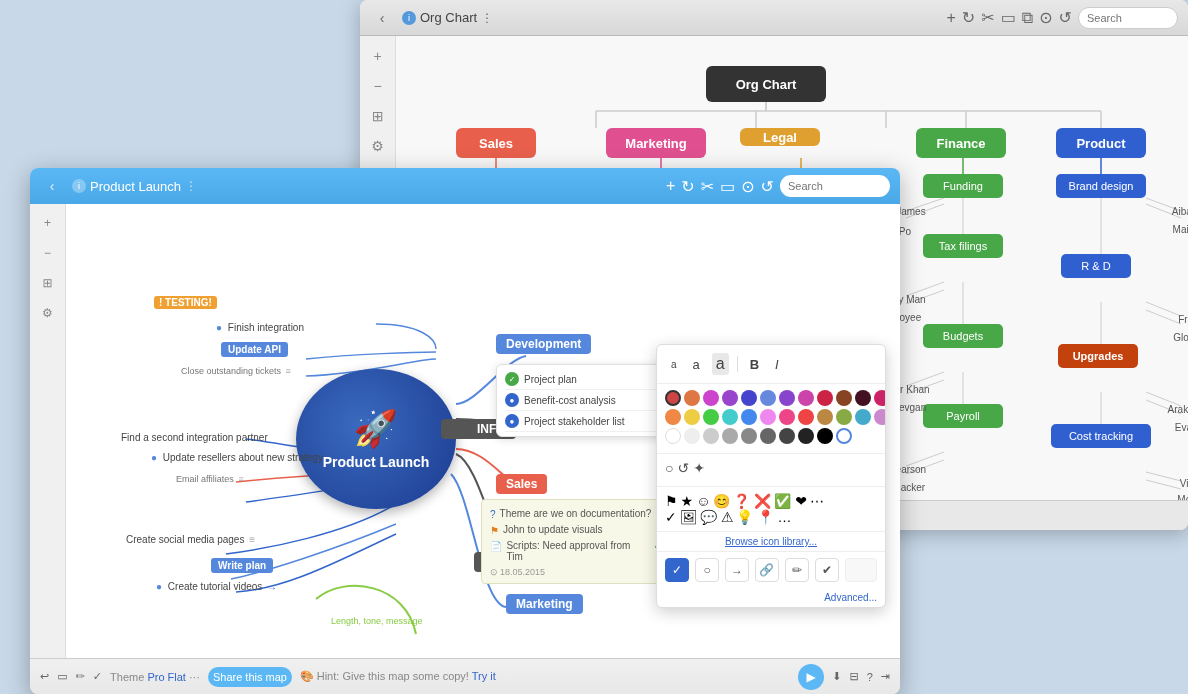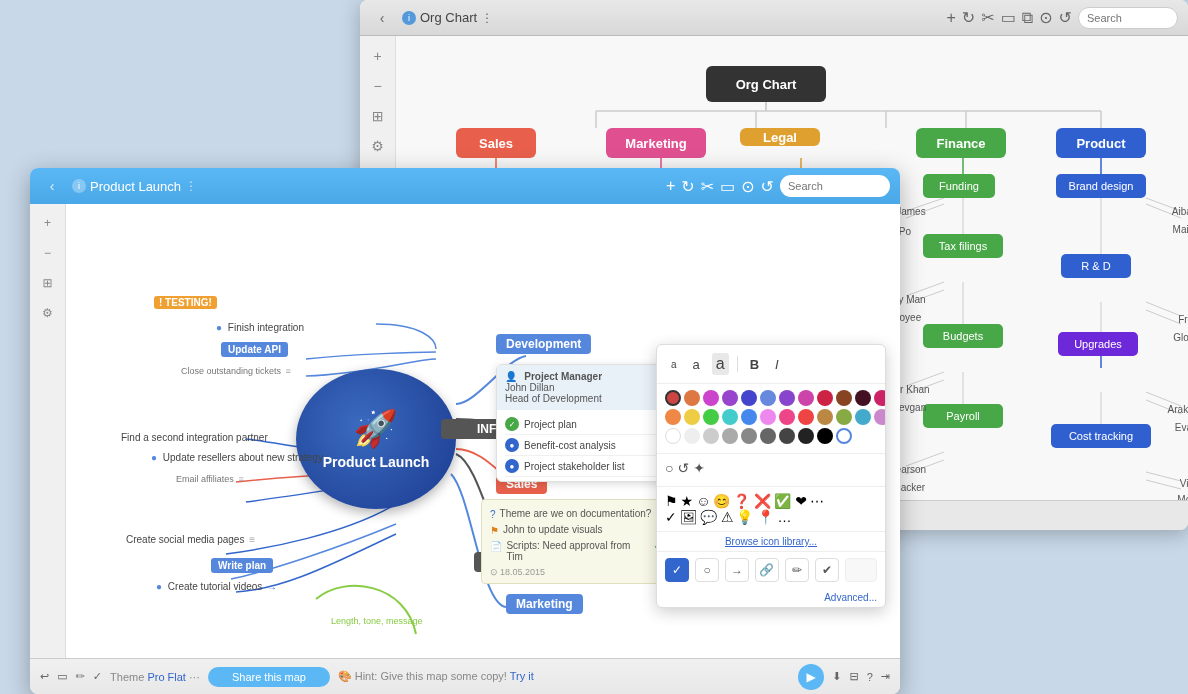--- a/index.html
+++ b/index.html
@@ -122,29 +122,29 @@
       font-size: 11px;
       font-weight: 500;
       color: white;
       cursor: pointer;
     }
     .org-subnode.s-cr { background: #e8604c; width: 120px; height: 24px; top: 118px; left: 40px; }
     .org-subnode.s-seo { background: #e05090; width: 60px; height: 24px; top: 118px; left: 235px; }
     .org-subnode.s-part { background: #e0a030; width: 100px; height: 24px; top: 118px; left: 350px; }
 
     
-    .org-subnode.f-fund { background: #48a848; width: 72px; height: 24px; top: 118px; left: 527px; }
+    .org-subnode.f-fund { background: #48a848; width: 80px; height: 24px; top: 118px; left: 527px; }
     .org-subnode.f-tax { background: #48a848; width: 80px; height: 24px; top: 178px; left: 527px; }
     .org-subnode.f-bud { background: #48a848; width: 80px; height: 24px; top: 268px; left: 527px; }
     .org-subnode.f-pay { background: #48a848; width: 80px; height: 24px; top: 348px; left: 527px; }
 
     
     .org-subnode.p-brand { background: #3060d0; width: 90px; height: 24px; top: 118px; left: 660px; }
     .org-subnode.p-rd { background: #3060d0; width: 70px; height: 24px; top: 198px; left: 665px; }
-    .org-subnode.p-up { background: #6d28d9; width: 80px; height: 24px; top: 276px; left: 662px; }
+    .org-subnode.p-up { background: #c2410c; width: 80px; height: 24px; top: 288px; left: 662px; font-weight: bold; }
     .org-subnode.p-cost { background: #3060d0; width: 100px; height: 24px; top: 368px; left: 655px; }
 
     
     .org-person {
       position: absolute;
       font-size: 10px; color: #555;
       text-align: center;
       width: 90px;
     }
 
@@ -483,21 +483,21 @@
       border-top: 1px solid #ccc;
       display: flex; align-items: center;
       padding: 0 10px; gap: 8px;
       font-size: 11px; color: #666;
     }
     .mm-bottombar .share-btn {
       background: #5bb8f5;
       color: white;
       border: none;
       border-radius: 12px;
-      padding: 4px 24px;
+      padding: 4px 5px;
       font-size: 11px;
       cursor: pointer;
     }
     .mm-bottombar .hint {
       font-size: 11px; color: #888;
     }
     .mm-bottombar .hint-link {
       color: #3366cc; cursor: pointer;
     }
     .mm-bottombar .right-btns {
@@ -833,27 +833,20 @@
 
     <div class="mm-branch info-tag" style="background:#555;top:215px;left:375px;">
       <span>INFO</span>
     </div>
 
     <div class="mm-branch notes-tag" style="background:#555;top:348px;left:360px;margin-left:48px;">
       <span>NOTES</span>
     </div>
 
     <div class="info-card">
-      <div class="info-card-header">
-        <span class="manager-icon">👤</span>
-        <strong>Project Manager</strong><br>
-        <span>John Dillan</span><br>
-        <span>Head of Development</span>
-        <span style="margin-left:auto;float:right;color:#aaa;font-size:10px;">☰</span>
-      </div>
       <div class="info-card-body">
         <div class="info-card-item">
           <div class="item-icon green">✓</div>
           <span>Project plan</span>
           <span class="arrow">›</span>
         </div>
         <div class="info-card-item">
           <div class="item-icon blue">●</div>
           <span>Benefit-cost analysis</span>
           <span class="arrow">›</span>

